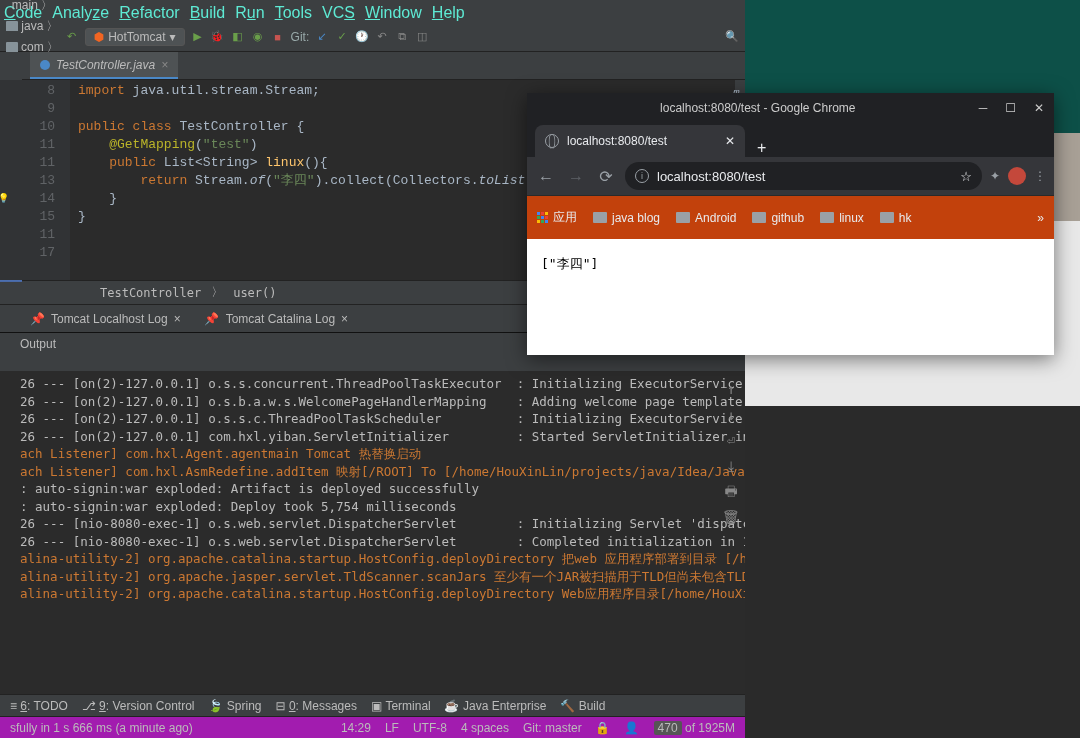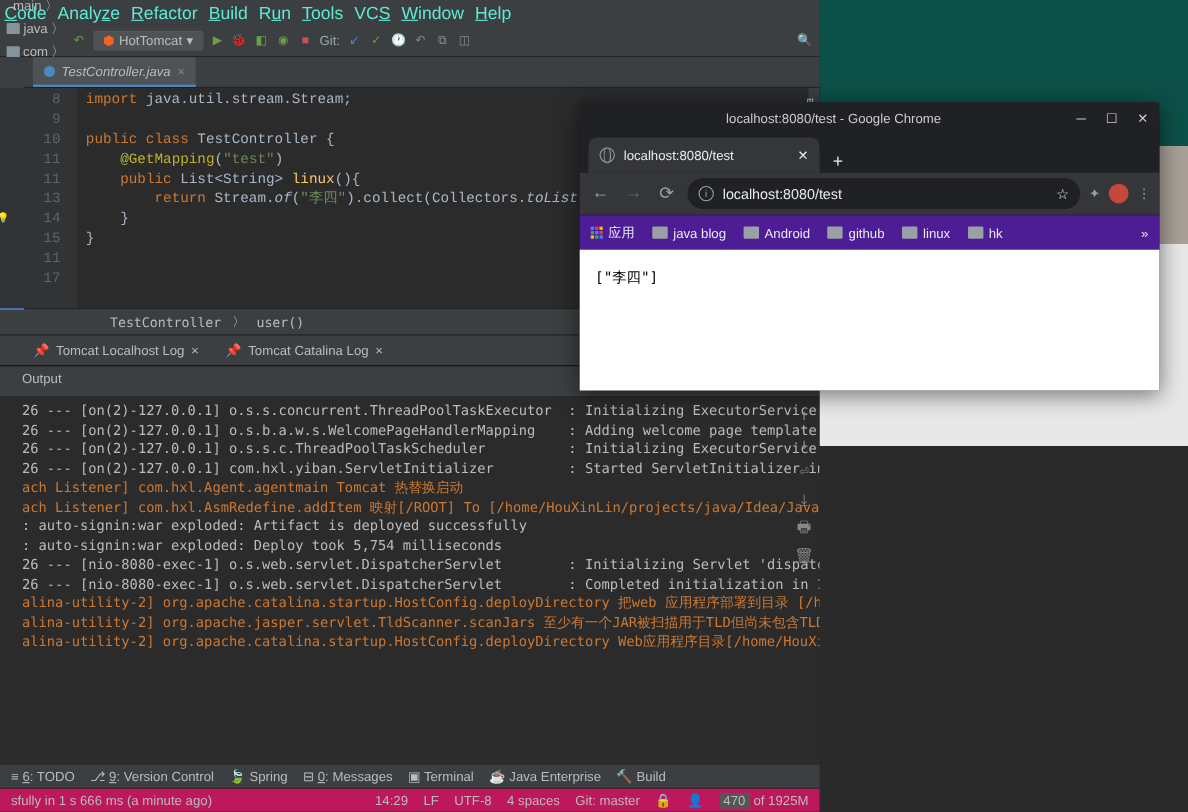--- a/index.html
+++ b/index.html
@@ -43,51 +43,51 @@
 .k-ital { font-style: italic; color: #a9b7c6; }
 .right-margin { position: absolute; right: 0; top: 0; width: 10px; height: 100%; background: #3c3f41; }
 .right-margin .m { position: absolute; right: 0; width: 12px; font-style: italic; color: #a9b7c6; font-size: 11px; }
 
 .breadcrumb-bar { height: 24px; background: #3c3f41; display: flex; align-items: center; padding-left: 100px; gap: 10px; font-size: 12px; font-family: monospace; border-top: 1px solid #222; }
 
 .log-tabs { height: 28px; background: #3c3f41; display: flex; align-items: center; padding-left: 20px; gap: 4px; border-top: 1px solid #222; }
 .log-tab { display: flex; align-items: center; gap: 6px; padding: 4px 10px; font-size: 12px; }
 .log-tab .pin { color: #888; }
 
-.output-header { height: 28px; background: #3c3f41; padding: 4px 20px; font-size: 12px; border-top: 1px solid #111; }
+.output-header { height: 39px; background: #3c3f41; padding: 4px 20px; font-size: 12px; border-top: 1px solid #111; }
 
 .console { flex: 1; background: #2b2b2b; font-family: "Consolas", monospace; font-size: 12.5px; line-height: 17.5px; padding: 4px 0 4px 20px; color: #bbb; overflow: hidden; position: relative; }
 .console .cline { white-space: pre; }
 .red { color: #cc7832; }
 .console-tools { position: absolute; right: 4px; top: 10px; width: 20px; display: flex; flex-direction: column; gap: 8px; align-items: center; color: #888; }
 .console-tools span { font-size: 14px; cursor: pointer; }
 
 .bottom-tabs { height: 22px; background: #3c3f41; display: flex; align-items: center; gap: 14px; padding: 0 10px; font-size: 12px; border-top: 1px solid #222; }
 .bottom-tabs span u { text-decoration: underline; }
 
-.status-bar { height: 22px; background: #be185d; display: flex; align-items: center; padding: 0 10px; font-size: 12px; gap: 14px; border-top: 1px solid #222; }
+.status-bar { height: 22px; background: #a21caf; display: flex; align-items: center; padding: 0 10px; font-size: 12px; gap: 14px; border-top: 1px solid #222; }
 .status-bar .box { background: #555; padding: 0 4px; border-radius: 2px; }
 
 
 .browser { position: absolute; left: 527px; top: 93px; width: 527px; height: 262px; background: #202124; z-index: 5; box-shadow: 0 4px 20px rgba(0,0,0,0.5); border-radius: 6px 6px 0 0; display: flex; flex-direction: column; }
 .browser-titlebar { height: 30px; background: #202124; display: flex; align-items: center; justify-content: space-between; padding: 0 10px; color: #ccc; font-size: 12px; }
 .win-controls { display: flex; gap: 18px; font-size: 12px; }
 .browser-tabs { height: 34px; background: #202124; display: flex; align-items: flex-end; padding-left: 8px; }
 .b-tab { background: #35363a; height: 32px; display: flex; align-items: center; gap: 8px; padding: 0 10px; border-radius: 8px 8px 0 0; color: #e8eaed; font-size: 12px; width: 210px; justify-content: space-between; }
 .b-tab .tab-left { display: flex; align-items: center; gap: 8px; }
 .globe { width: 14px; height: 14px; border: 1.5px solid #9aa0a6; border-radius: 50%; position: relative; }
 .globe::before { content: ""; position: absolute; left: 50%; top: -1.5px; bottom: -1.5px; width: 5px; border: 1.5px solid #9aa0a6; border-radius: 50%; transform: translateX(-50%); border-top: none; border-bottom: none; }
 .newtab { color: #e8eaed; padding: 0 12px; font-size: 16px; }
 .addr-bar { height: 38px; background: #35363a; display: flex; align-items: center; padding: 0 8px; gap: 8px; }
 .nav-btn { color: #9aa0a6; width: 22px; text-align: center; font-size: 16px; }
 .addr-input { flex: 1; background: #202124; border-radius: 14px; height: 28px; display: flex; align-items: center; padding: 0 10px; gap: 8px; color: #e8eaed; font-size: 13px; }
 .info-icon { width: 14px; height: 14px; border: 1.5px solid #9aa0a6; border-radius: 50%; display: flex; align-items: center; justify-content: center; font-size: 9px; color: #9aa0a6; }
 .addr-actions { display: flex; gap: 8px; align-items: center; color: #9aa0a6; }
 .avatar { width: 18px; height: 18px; border-radius: 50%; background: #c4483b; }
-.bookmark-bar { height: 32px; background: #4c1d95; display: flex; align-items: center; padding: 0 10px; gap: 16px; color: #e8eaed; font-size: 12px; border-top: 1px solid #2a2a2a; }
+.bookmark-bar { height: 44px; background: #c2410c; display: flex; align-items: center; padding: 0 10px; gap: 16px; color: #e8eaed; font-size: 12px; border-top: 1px solid #2a2a2a; }
 .apps-icon { display: inline-grid; grid-template-columns: repeat(3,3px); gap: 1px; }
 .apps-icon i { width: 3px; height: 3px; background: #4285f4; }
 .apps-icon i:nth-child(2){background:#ea4335;} .apps-icon i:nth-child(3){background:#fbbc05;} .apps-icon i:nth-child(4){background:#34a853;} .apps-icon i:nth-child(5){background:#4285f4;} .apps-icon i:nth-child(6){background:#ea4335;} .apps-icon i:nth-child(7){background:#fbbc05;} .apps-icon i:nth-child(8){background:#34a853;} .apps-icon i:nth-child(9){background:#4285f4;}
 .bm { display: flex; align-items: center; gap: 5px; }
 .fld { width: 14px; height: 11px; background: #9aa0a6; border-radius: 1px; }
 .page-content { flex: 1; background: #fff; padding: 16px 14px; font-family: monospace; font-size: 13px; color: #000; }
 </style>
 </head>
 <body>
 

